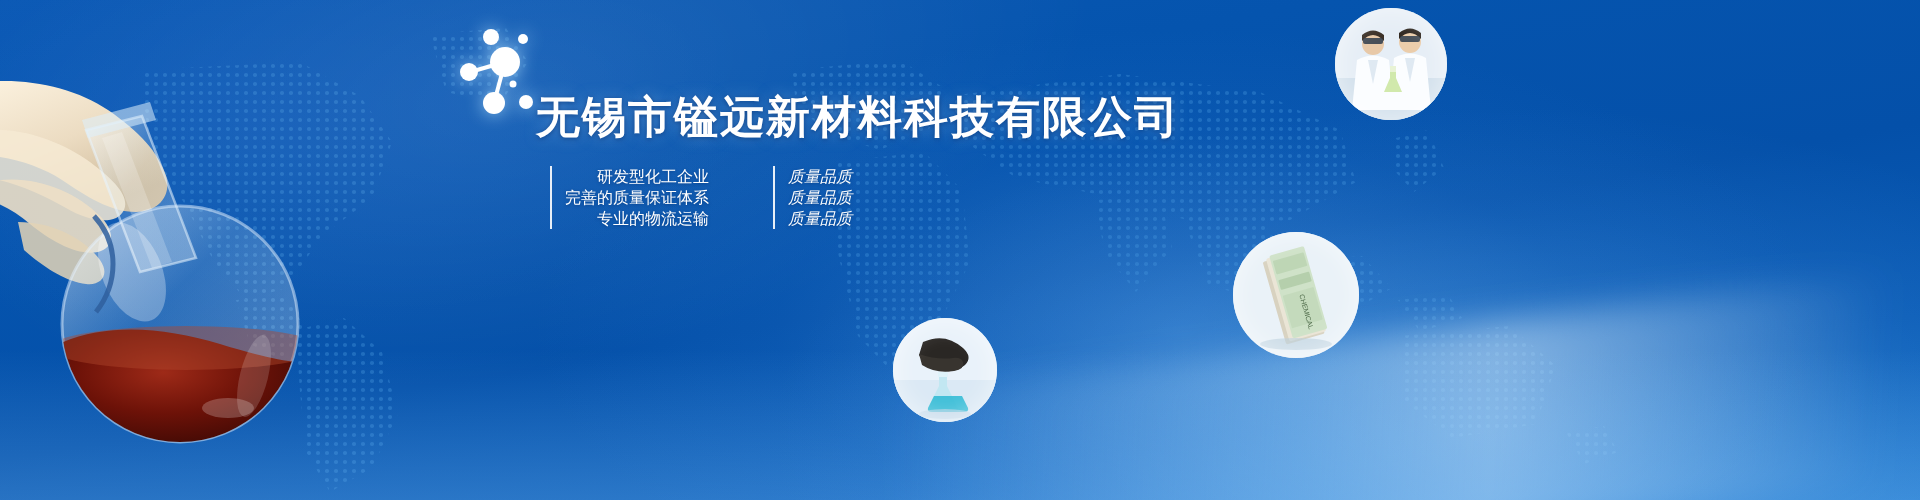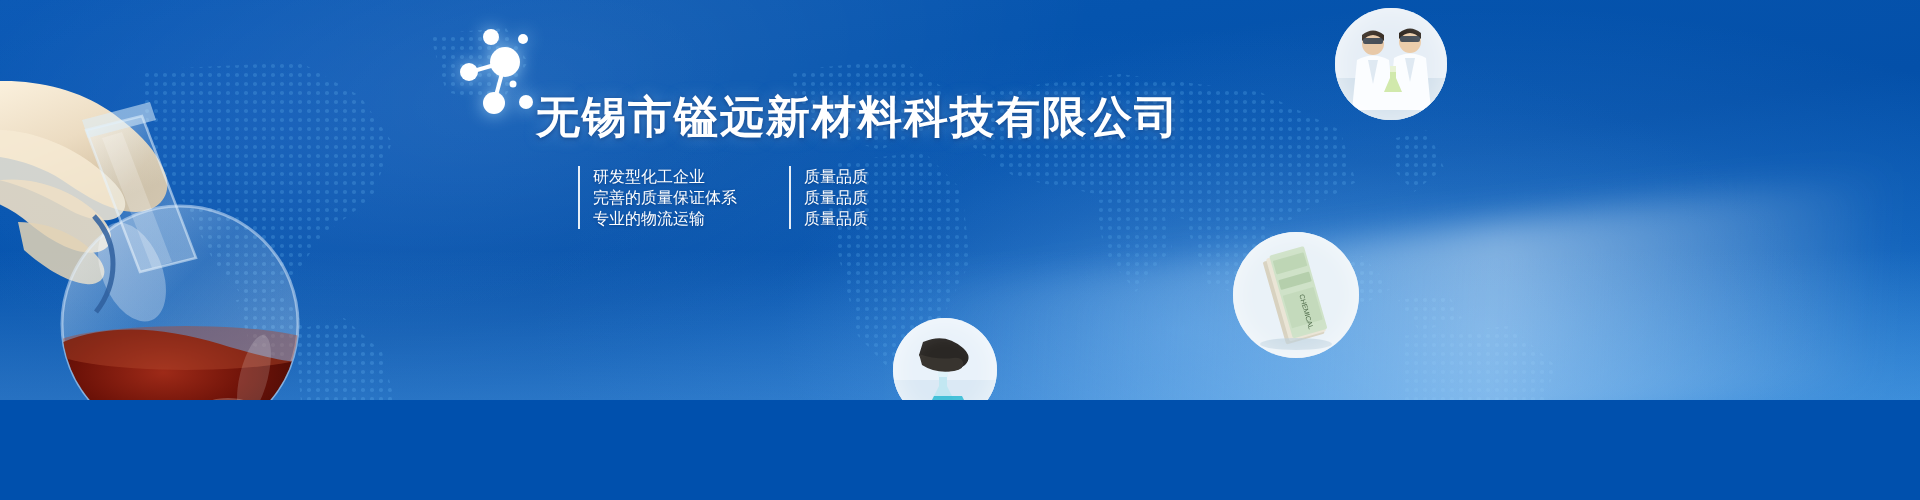--- a/index.html
+++ b/index.html
@@ -4,26 +4,27 @@
 <style>
   * { margin:0; padding:0; box-sizing:border-box; }
   html,body { width:1920px; height:500px; overflow:hidden; }
   body {
     font-family:"Liberation Sans","DejaVu Sans",sans-serif;
     background:#0050ad;
   }
 
   .banner {
     position:relative;
-    width:1920px; height:400px;
+    width:1920px; height:500px;
     overflow:hidden;
     background:
       radial-gradient(ellipse 900px 420px at 1180px 330px, rgba(120,190,255,0.30) 0%, rgba(60,140,225,0.10) 45%, rgba(0,80,173,0) 72%),
       radial-gradient(ellipse 700px 300px at 250px 120px, rgba(20,95,190,0.55) 0%, rgba(0,80,173,0) 70%),
       linear-gradient(170deg, #0b59b4 0%, #0554ae 28%, #0450a9 55%, #0b5cb6 78%, #1a72c8 100%);
+    text-align: right;
   }
 
   
   .worldmap {
     position:absolute; left:0; top:0; width:1920px; height:500px;
     opacity:0.42;
   }
   .worldmap svg { display:block; width:1920px; height:500px; }
 
   
@@ -70,30 +71,31 @@
     font-weight:bold;
     letter-spacing:2px;
     color:#ffffff;
     text-shadow:0 1px 5px rgba(0,35,95,0.55), 0 0 16px rgba(175,220,255,0.35);
     white-space:nowrap;
   }
 
   
   .slogans {
     position:absolute;
-    left:578px; top:166px;
+    left:550px; top:166px;
     display:flex;
     align-items:flex-start;
+    gap:12px;
   }
   .slogan-col {
     border-left:2px solid rgba(255,255,255,0.9);
     padding-left:13px;
     margin-right:52px;
   }
-  .slogan-col:last-child { margin-right:16px; }
+  .slogan-col:last-child { margin-right:16px;font-style:italic; }
   .slogan-line {
     font-size:16px;
     line-height:21px;
     color:#ffffff;
     white-space:nowrap;
     text-shadow:0 1px 3px rgba(0,40,100,0.5);
   }
 
   
   .bubble {

